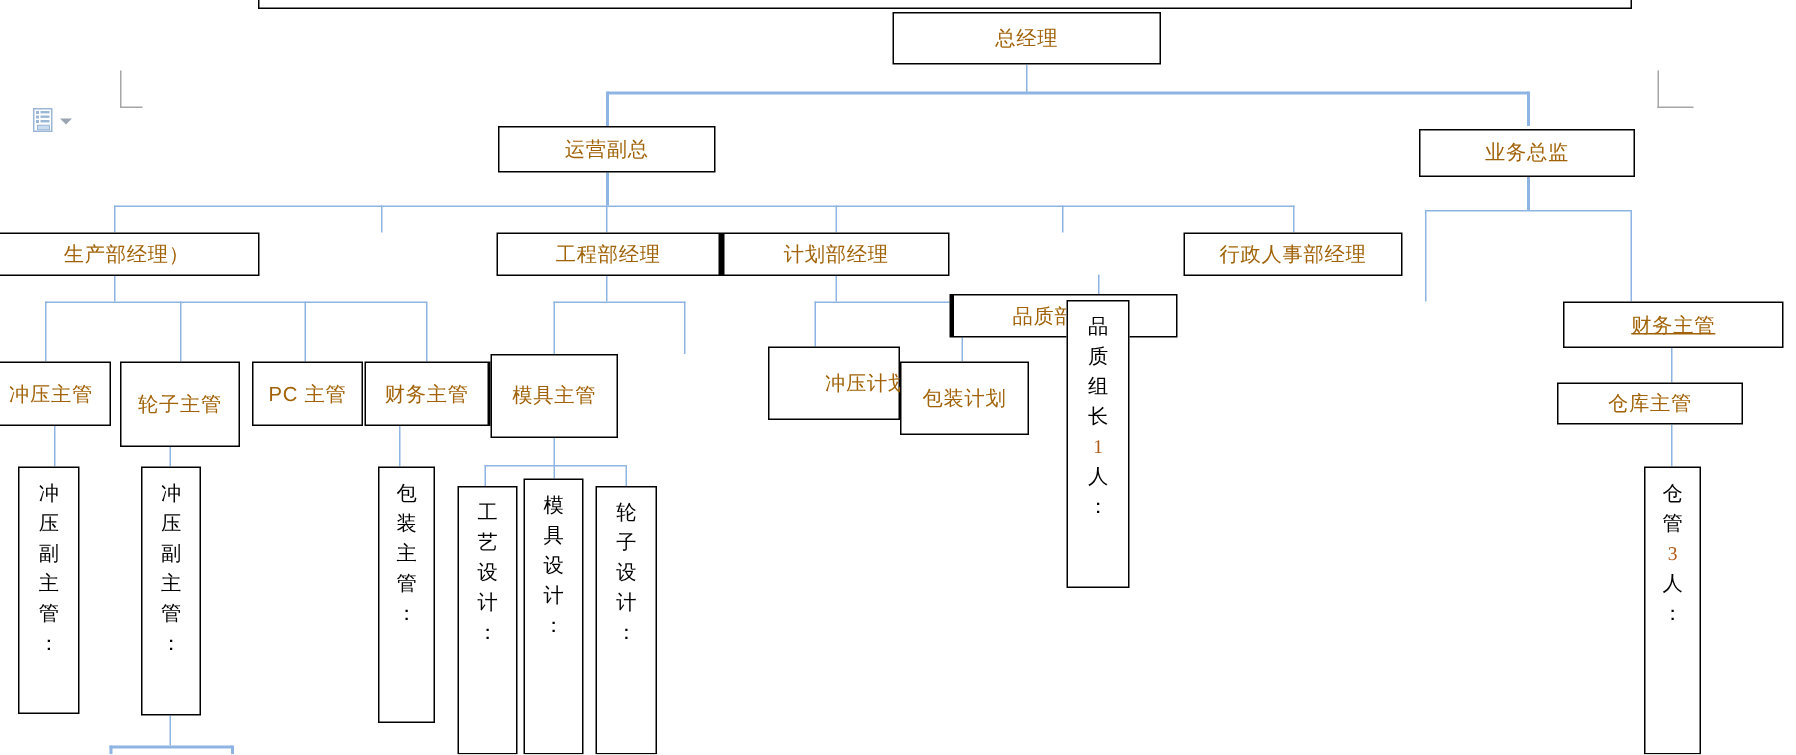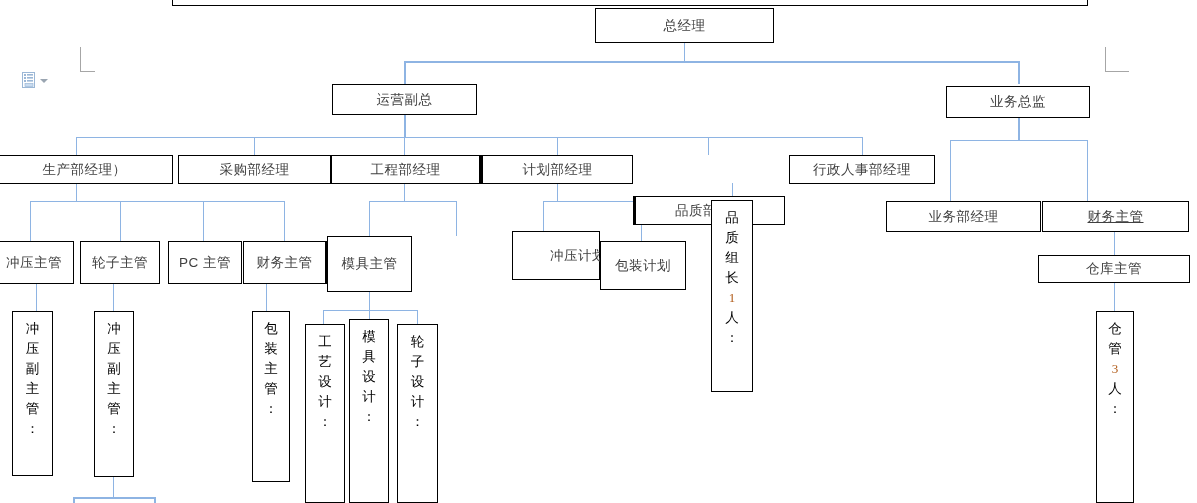--- a/index.html
+++ b/index.html
@@ -21,21 +21,21 @@
   .box {
     position: absolute;
     box-sizing: border-box;
     border: 1px solid #000000;
     background: #ffffff;
     display: flex;
     align-items: center;
     justify-content: center;
     font-size: 13.5px;
     line-height: 1.15;
-    color: #404040;
+    color: #a16207;
     letter-spacing: 0.5px;
     z-index: 5;
     white-space: nowrap;
   }
   .box.heavyleft { border-left-width: 3px; margin-top: 41px; }
   .box.heavyright { border-right-width: 3px; font-family: Liberation Serif, serif; }
   
   .vbox {
     position: absolute;
     box-sizing: border-box;
@@ -200,37 +200,35 @@
   <div class="lnk h2" style="left:73px; top:497px; width:82px;"></div>
   <div class="lnk v2" style="left:73px; top:497px; height:6px;"></div>
   <div class="lnk v2" style="left:154px; top:497px; height:6px;"></div>
 
   <div class="box" style="left:595px; top:8px; width:179px; height:35px;">总经理</div>
 
   <div class="box" style="left:332px; top:84px; width:145px; height:31px;">运营副总</div>
   <div class="box" style="left:946px; top:86px; width:144px; height:32px;">业务总监</div>
 
   <div class="box" style="left:-4px; top:155px; width:177px; height:29px;">生产部经理）</div>
-  <div class="box" style="left:178px; top:155px; width:153px; height:29px;">采购部经理</div>
   <div class="box heavyright" style="left:331px; top:155px; width:151px; height:29px;">工程部经理</div>
   <div class="box" style="left:482px; top:155px; width:151px; height:29px;">计划部经理</div>
   <div class="box heavyleft" style="left:633px; top:155px; width:152px; height:29px;">品质部经理</div>
   <div class="box" style="left:789px; top:155px; width:146px; height:29px;">行政人事部经理</div>
 
-  <div class="box" style="left:886px; top:201px; width:155px; height:31px;">业务部经理</div>
   <div class="box" style="left:1042px; top:201px; width:147px; height:31px;text-decoration:underline;">财务主管</div>
 
   <div class="box" style="left:-6px; top:241px; width:80px; height:43px;">冲压主管</div>
-  <div class="box" style="left:80px; top:241px; width:80px; height:43px;">轮子主管</div>
+  <div class="box" style="left:80px; top:241px; width:80px; height:57px;">轮子主管</div>
   <div class="box" style="left:168px; top:241px; width:74px; height:43px;">PC 主管</div>
   <div class="box heavyright" style="left:243px; top:241px; width:85px; height:43px;">财务主管</div>
   <div class="box" style="left:327px; top:236px; width:85px; height:56px;">模具主管</div>
   <div class="box" style="left:512px; top:231px; width:88px; height:49px;padding-left:44px;">冲压计划</div>
   <div class="box" style="left:600px; top:241px; width:86px; height:49px;">包装计划</div>
-  <div class="box" style="left:1038px; top:255px; width:152px; height:28px;">仓库主管</div>
+  <div class="box" style="left:1038px; top:255px; width:124px; height:28px;">仓库主管</div>
 
   <div class="vbox" style="left:711px; top:200px; width:42px; height:192px;">
       <span class="ch">品</span>
       <span class="ch">质</span>
       <span class="ch">组</span>
       <span class="ch">长</span>
       <span class="ch num">1</span>
       <span class="ch">人</span>
       <span class="ch">：</span>
     </div>

